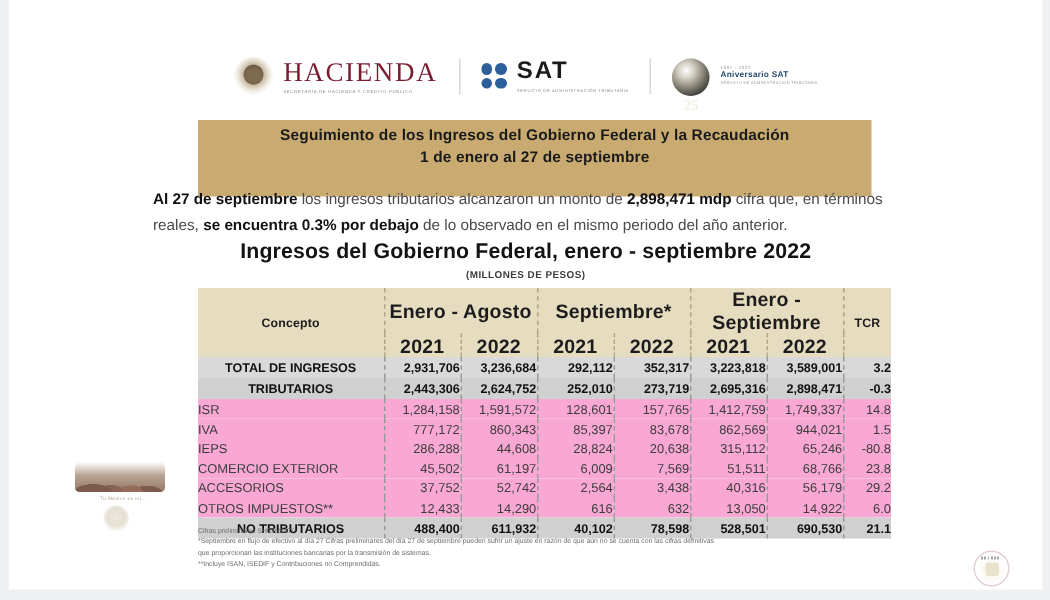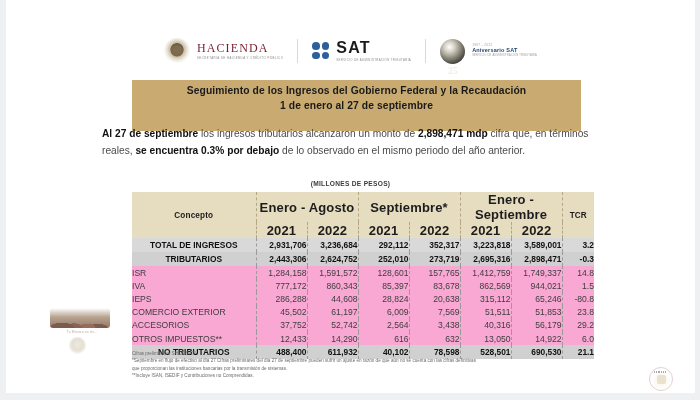--- a/index.html
+++ b/index.html
@@ -67,21 +67,21 @@
     background: #7c6a4f;
     opacity: .85;
   }
   .hacienda-text {
     display: flex;
     flex-direction: column;
     line-height: 1;
   }
   .hacienda-main {
     font-family: "Liberation Serif", serif;
-    font-size: 12px;
+    font-size: 18px;
     letter-spacing: 1.1px;
     color: #7a1c2e;
     font-weight: 400;
   }
   .hacienda-sub {
     font-size: 2.9px;
     letter-spacing: .45px;
     color: #8a8a8a;
     margin-top: 2.5px;
     white-space: nowrap;
@@ -355,20 +355,21 @@
 
   <div class="banner">
     <div>Seguimiento de los Ingresos del Gobierno Federal y la Recaudación</div>
     <div>1 de enero al 27 de septiembre</div>
   </div>
 
   <div class="lead">
     <b>Al 27 de septiembre</b><span> los ingresos tributarios alcanzaron un monto de </span><b>2,898,471 mdp</b><span> cifra que, en términos reales, </span><b>se encuentra 0.3% por debajo</b><span> de lo observado en el mismo periodo del año anterior.</span>
   </div>
 
+  <div class="tbl-title">Ingresos del Gobierno Federal, enero - septiembre 2022</div>
   <div class="tbl-sub">(MILLONES DE PESOS)</div>
 
   <table class="fin">
     <colgroup>
       <col style="width:124px">
       <col style="width:51px">
         <col style="width:51px">
       <col style="width:51px">
         <col style="width:51px">
       <col style="width:51px">
@@ -443,21 +444,21 @@
           <td class="num vdash">65,246</td>
           <td class="num vdash">-80.8</td>
         </tr>
         <tr class="row-det">
           <td class="concept-lbl">COMERCIO EXTERIOR</td>
           <td class="num vdash">45,502</td>
           <td class="num vdash">61,197</td>
           <td class="num vdash">6,009</td>
           <td class="num vdash">7,569</td>
           <td class="num vdash">51,511</td>
-          <td class="num vdash">51,853</td>
+          <td class="num vdash">68,766</td>
           <td class="num vdash">23.8</td>
         </tr>
         <tr class="row-det">
           <td class="concept-lbl">ACCESORIOS</td>
           <td class="num vdash">37,752</td>
           <td class="num vdash">52,742</td>
           <td class="num vdash">2,564</td>
           <td class="num vdash">3,438</td>
           <td class="num vdash">40,316</td>
           <td class="num vdash">56,179</td>

